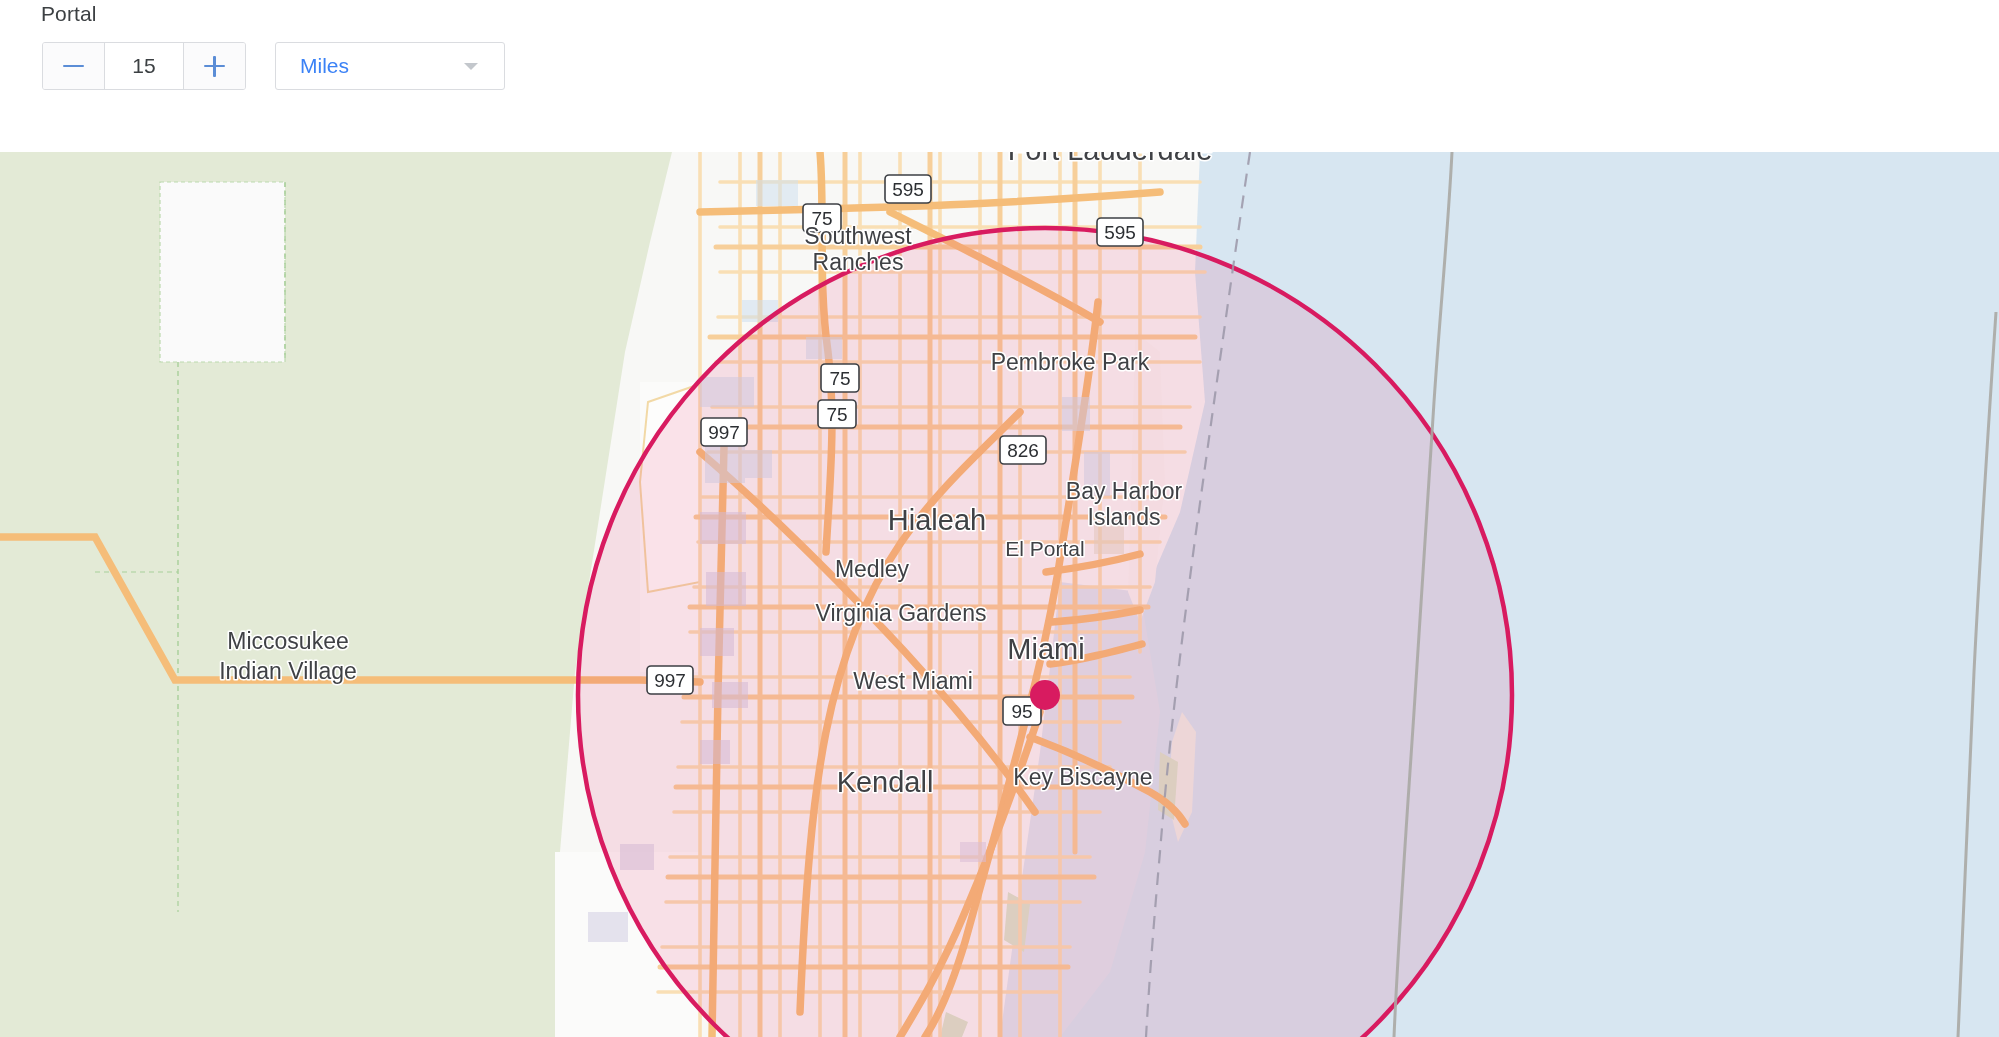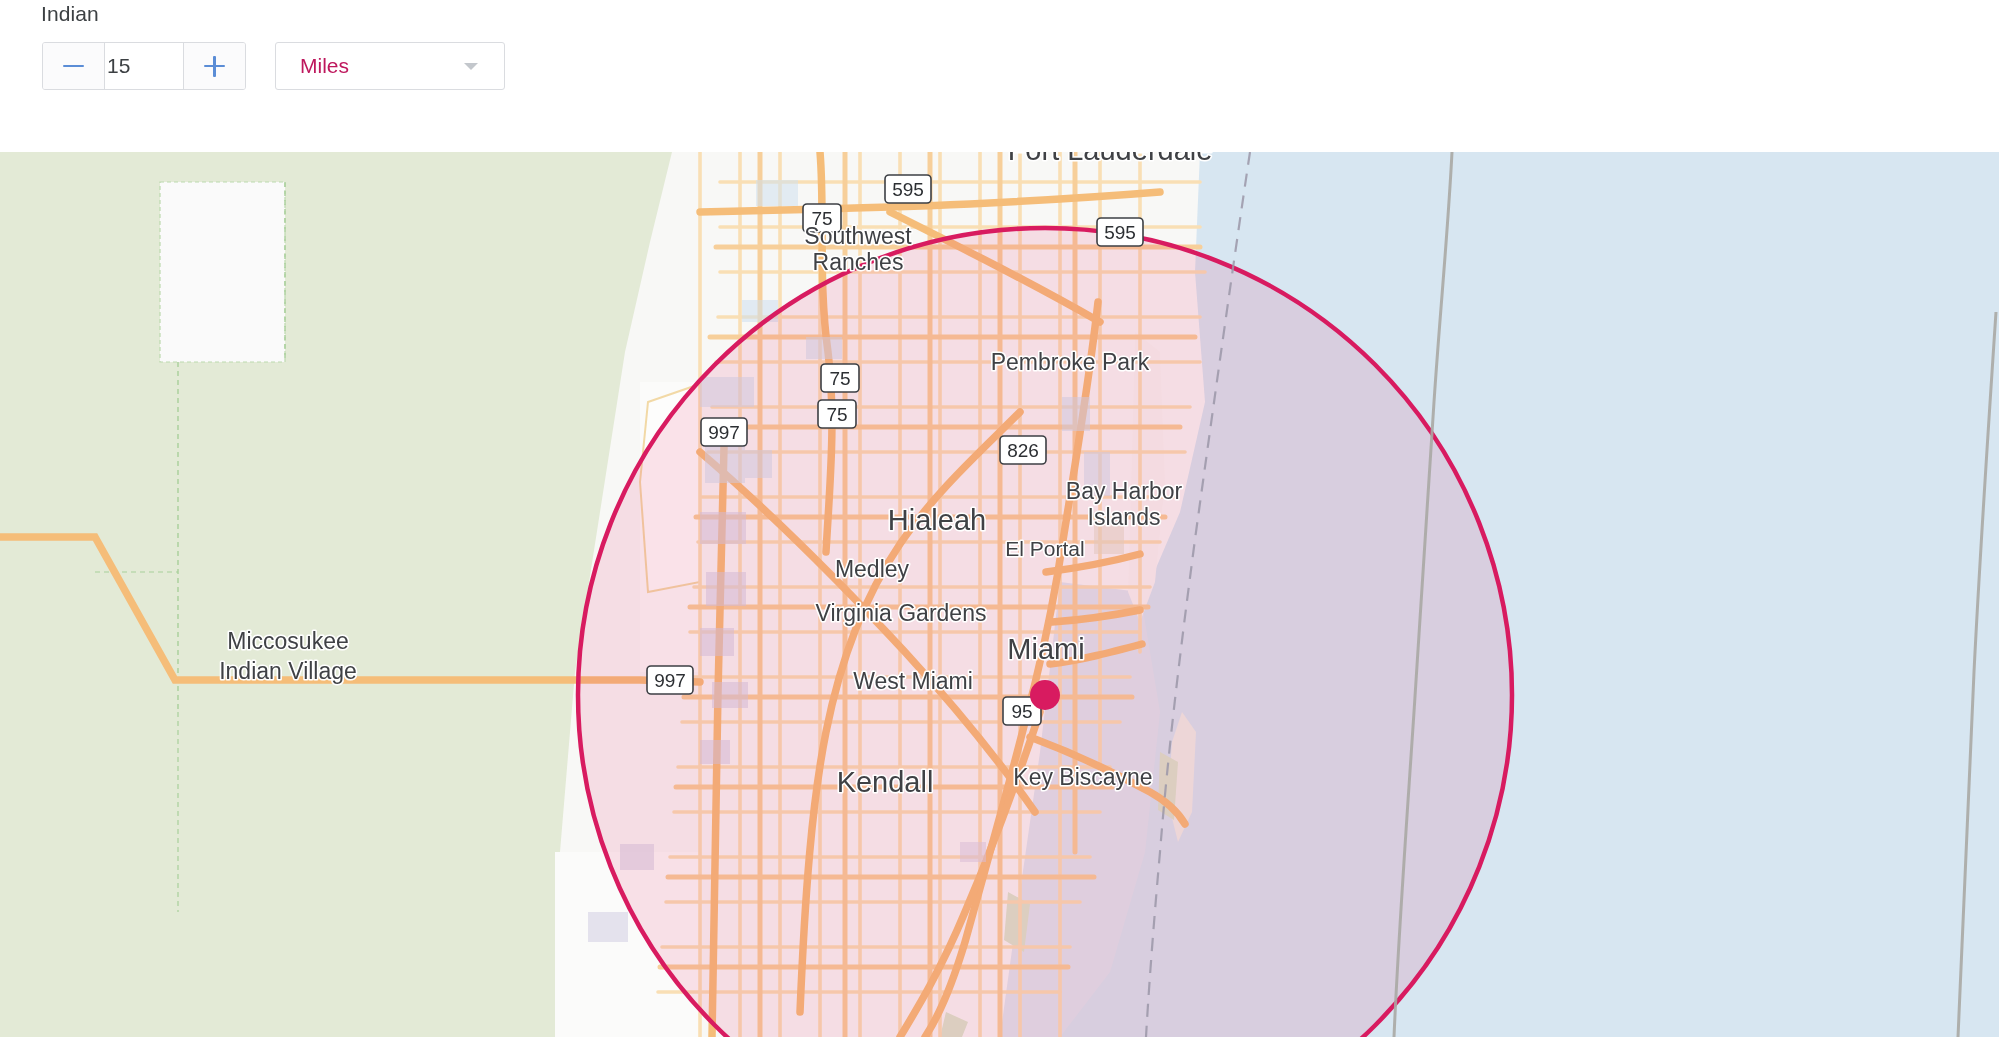--- a/index.html
+++ b/index.html
@@ -56,40 +56,40 @@
     width: 21px; height: 21px;
   }
   .glyph-plus::before, .glyph-plus::after {
     content: ""; position: absolute; background: #5b8dd6; border-radius: 1px;
   }
   .glyph-plus::before { left: 0; top: 9.2px; width: 21px; height: 2.5px; }
   .glyph-plus::after  { top: 0; left: 9.2px; width: 2.5px; height: 21px; }
   #radius-value {
     width: 78px;
     border: none; outline: none;
-    text-align: left;
+    text-align: center;
     font-family: "Liberation Sans", sans-serif;
     font-size: 21px;
     color: #3c4043;
     background: #ffffff;
   }
   #unit-select {
     position: absolute;
     left: 275px; top: 42px;
     width: 230px; height: 48px;
     border: 1px solid #dadce0;
     border-radius: 3px;
     background: #ffffff;
     display: flex; align-items: center;
     cursor: pointer;
   }
   #unit-value {
     margin-left: 24px;
     font-size: 21px;
-    color: #be185d;
+    color: #3b82f6;
   }
   #unit-caret {
     position: absolute;
     right: 26px; top: 50%;
     margin-top: -3px;
     width: 0; height: 0;
     border-left: 7px solid transparent;
     border-right: 7px solid transparent;
     border-top: 7px solid #c3c7cc;
   }
@@ -126,21 +126,21 @@
     fill: #ffffff;
     stroke: #3c3f44;
     stroke-width: 1.6px;
   }
 </style>
 </head>
 <body>
 
 <div id="control-panel">
 
-  <div id="radius-label">Indian</div>
+  <div id="radius-label">Portal</div>
 
   <div id="stepper">
     <button class="step-btn minus">
       <span class="glyph-minus"></span>
     </button>
     <input id="radius-value" type="text" value="15" style="">
     <button class="step-btn plus">
       <span class="glyph-plus"></span>
     </button>
   </div>

